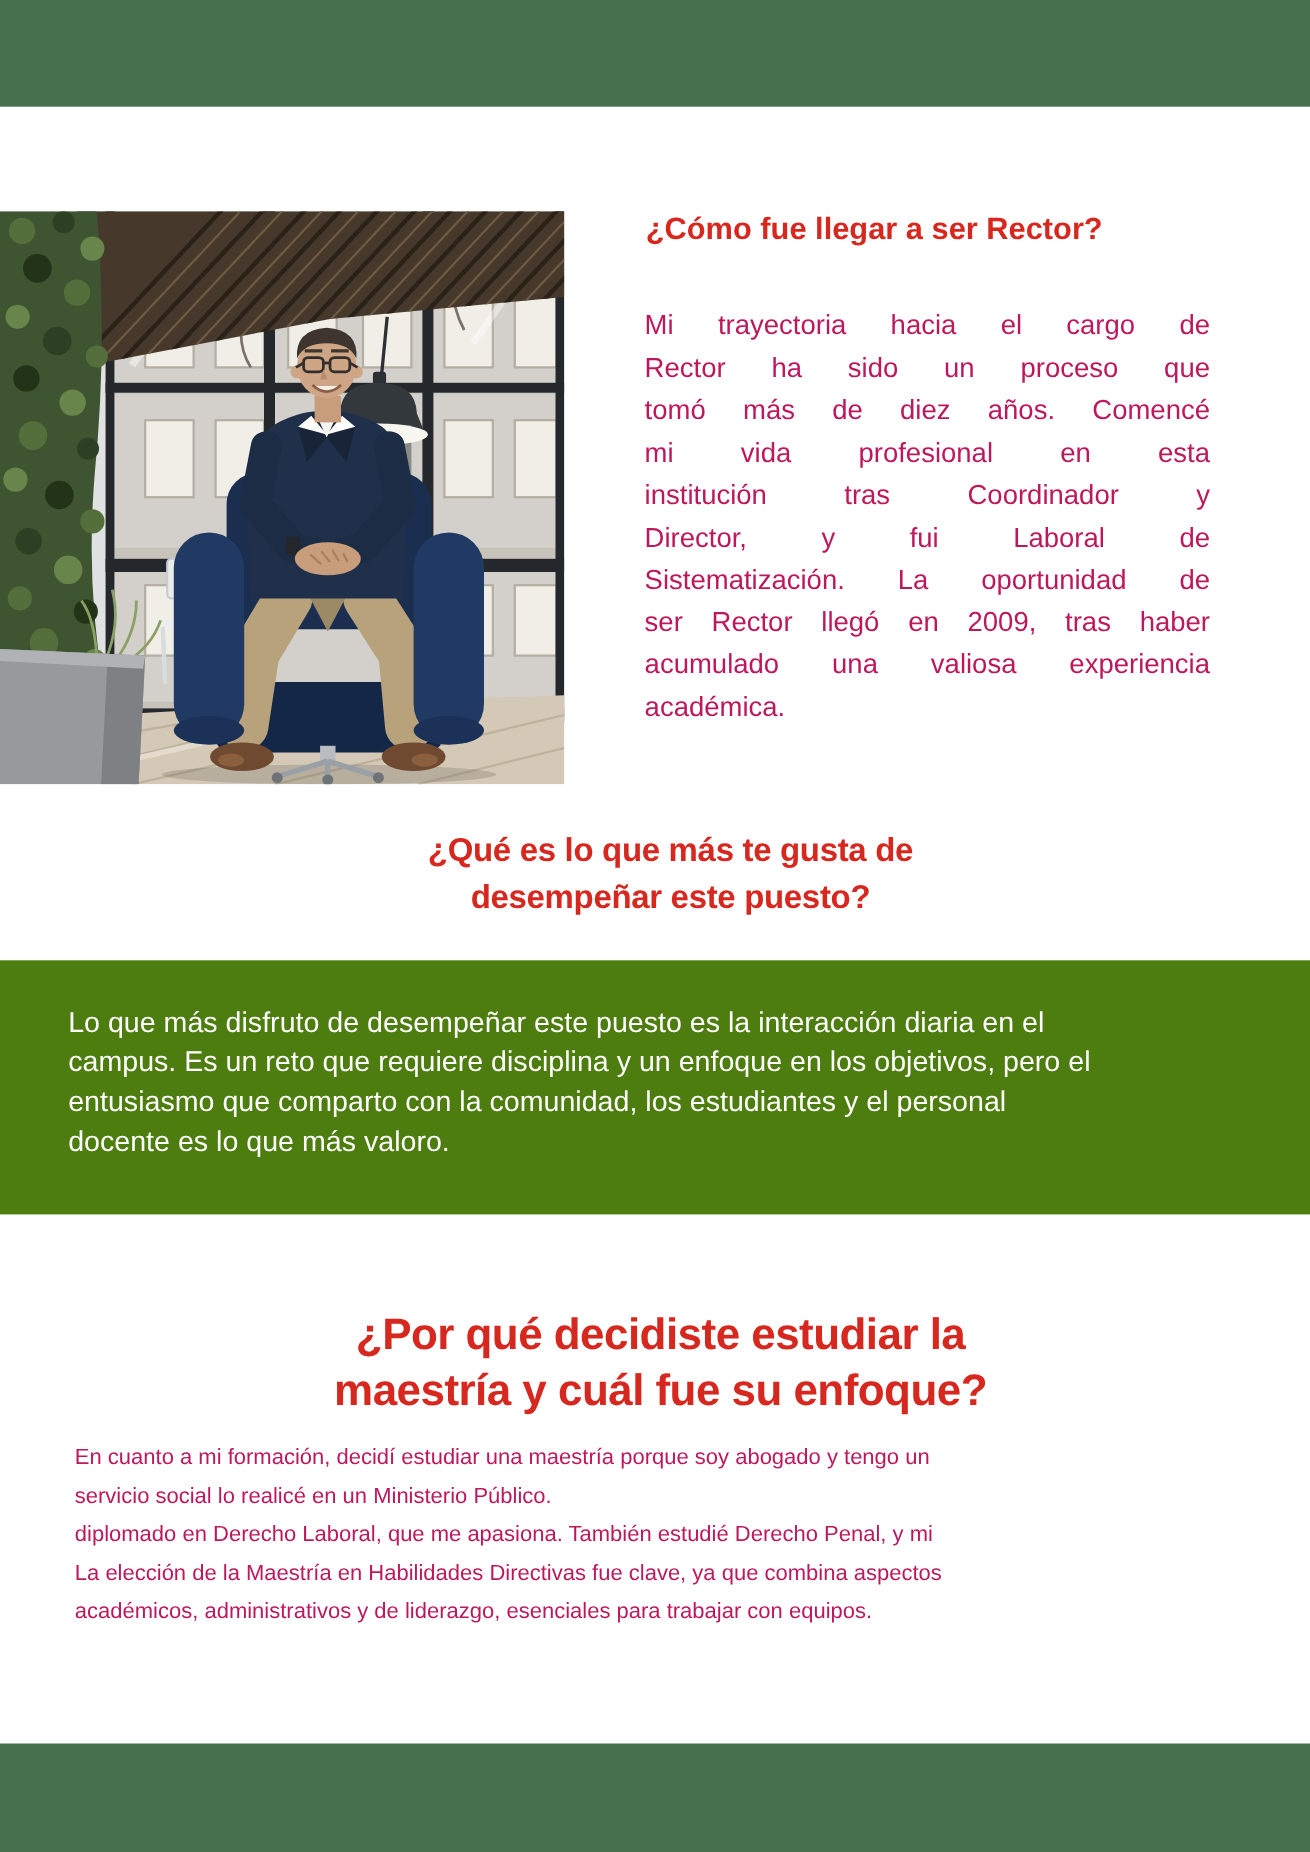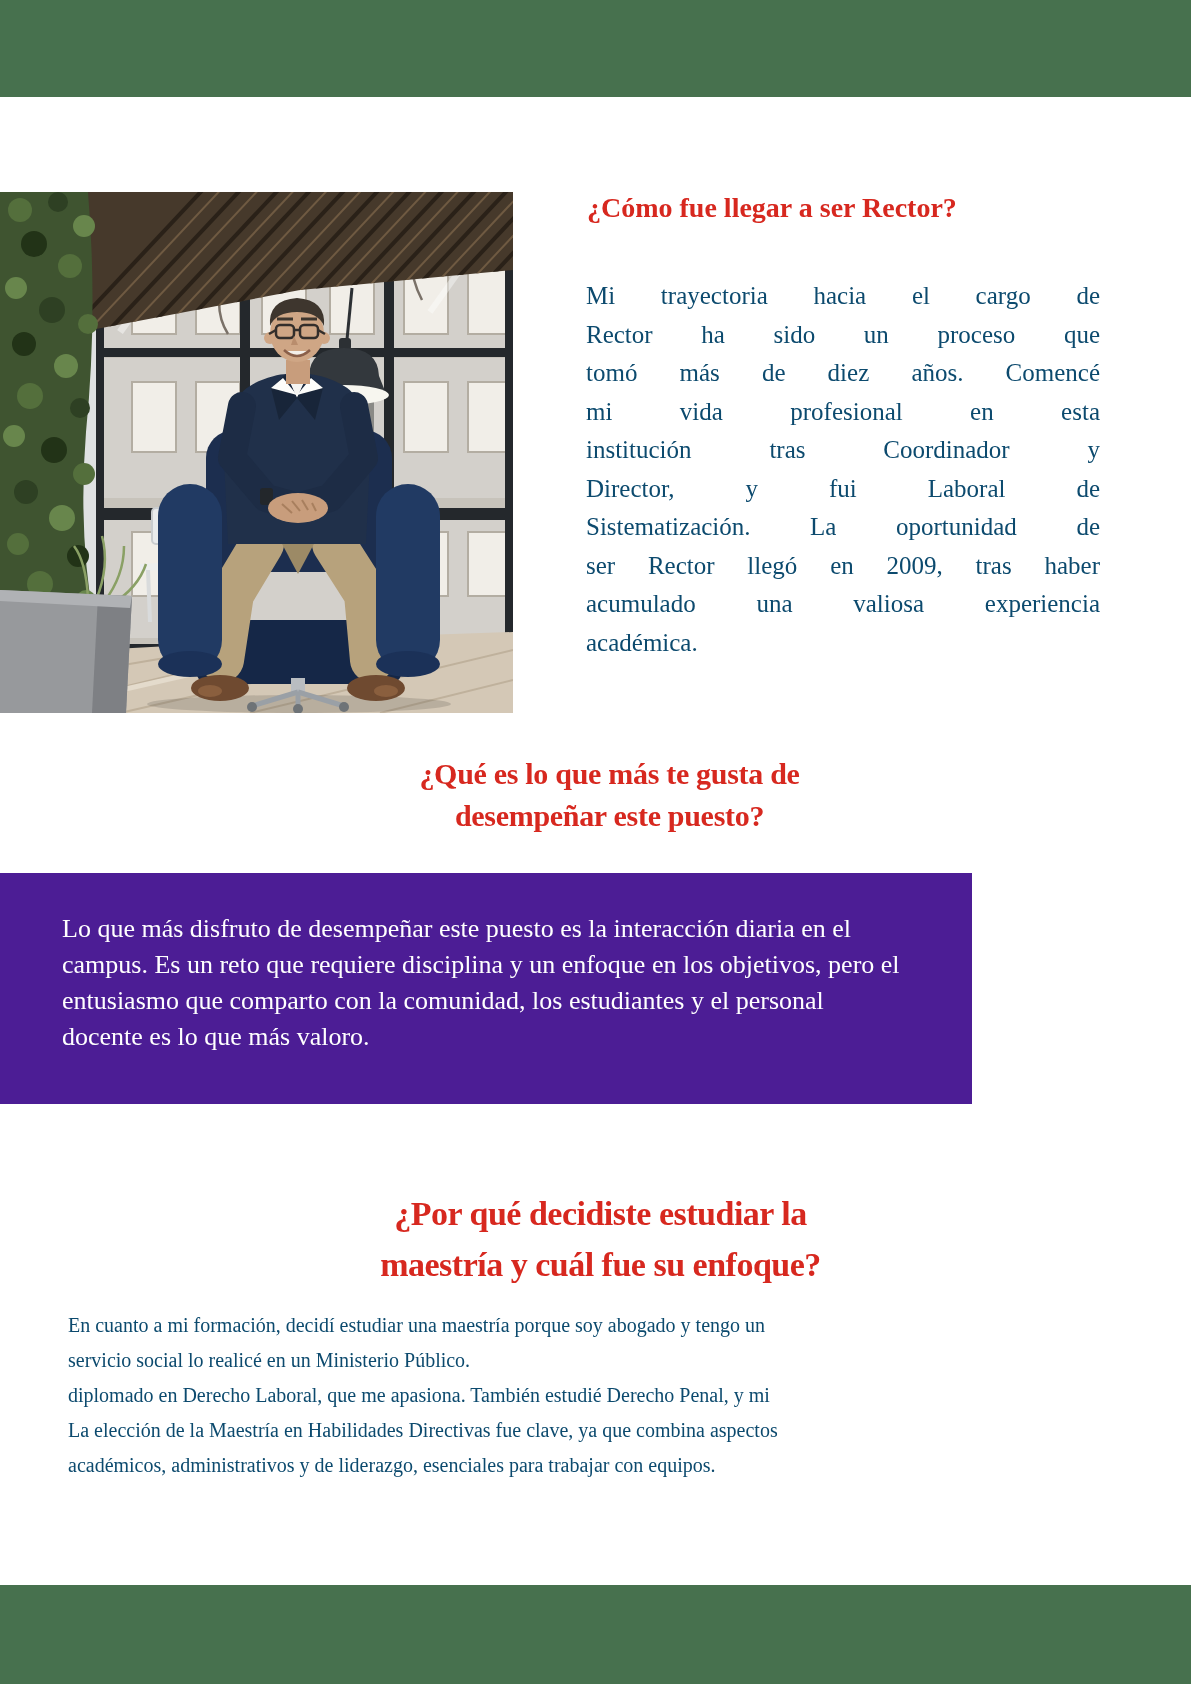--- a/index.html
+++ b/index.html
@@ -1,34 +1,34 @@
 <!DOCTYPE html>
 <html><head>
 <meta charset="utf-8">
 <style>
   html,body{margin:0;padding:0;background:#ffffff;}
   .page{
     position:relative;width:1191px;height:1684px;background:#ffffff;
-    overflow:hidden;font-family:Liberation Serif, serif;
+    overflow:hidden;font-family:Liberation Sans, sans-serif;
   }
   .band{position:absolute;left:0;width:1191px;background:#47714e;}
   .band-top{top:0;height:97px;}
   .band-bottom{top:1585px;height:99px;}
   .photo{position:absolute;left:0;top:192px;width:513px;height:521px;margin:0;}
   .q{position:absolute;margin:0;color:#d7281f;font-weight:bold;}
   .q1{left:587px;top:190px;font-size:28px;line-height:36px;}
   .q2{left:0;top:753px;width:1191px;text-align:center;font-size:30px;line-height:42px;
       padding-left:28px;box-sizing:border-box;letter-spacing:-0.3px;}
-  .q3{left:0;top:1188px;width:1191px;text-align:center;font-size:34px;line-height:51px;
+  .q3{left:0;top:1188px;width:1191px;text-align:center;font-size:40px;line-height:51px;
       padding-left:10px;box-sizing:border-box;letter-spacing:-0.5px;}
-  .a{position:absolute;color:#0c4a6e;}
+  .a{position:absolute;color:#be185d;}
   .a1{left:586px;top:277px;width:514px;font-size:25px;line-height:38.5px;}
   .a1 .tline{text-align:justify;text-align-last:justify;}
   .a1 .tline:last-child{text-align-last:left;}
-  .redband{position:absolute;left:0;top:873px;width:972px;height:231px;background:#4c1d95;}
+  .redband{position:absolute;left:0;top:873px;width:1191px;height:231px;background:#4d7c0f;}
   .a2{left:62px;top:38px;width:1082px;color:#ffffff;font-size:26px;line-height:36px;}
   .a3{left:68px;top:1308px;width:1080px;font-size:20px;line-height:35px;}
 </style>
 </head>
 <body>
 
 <div class="page">
 
   <div class="band band-top"></div>
 

